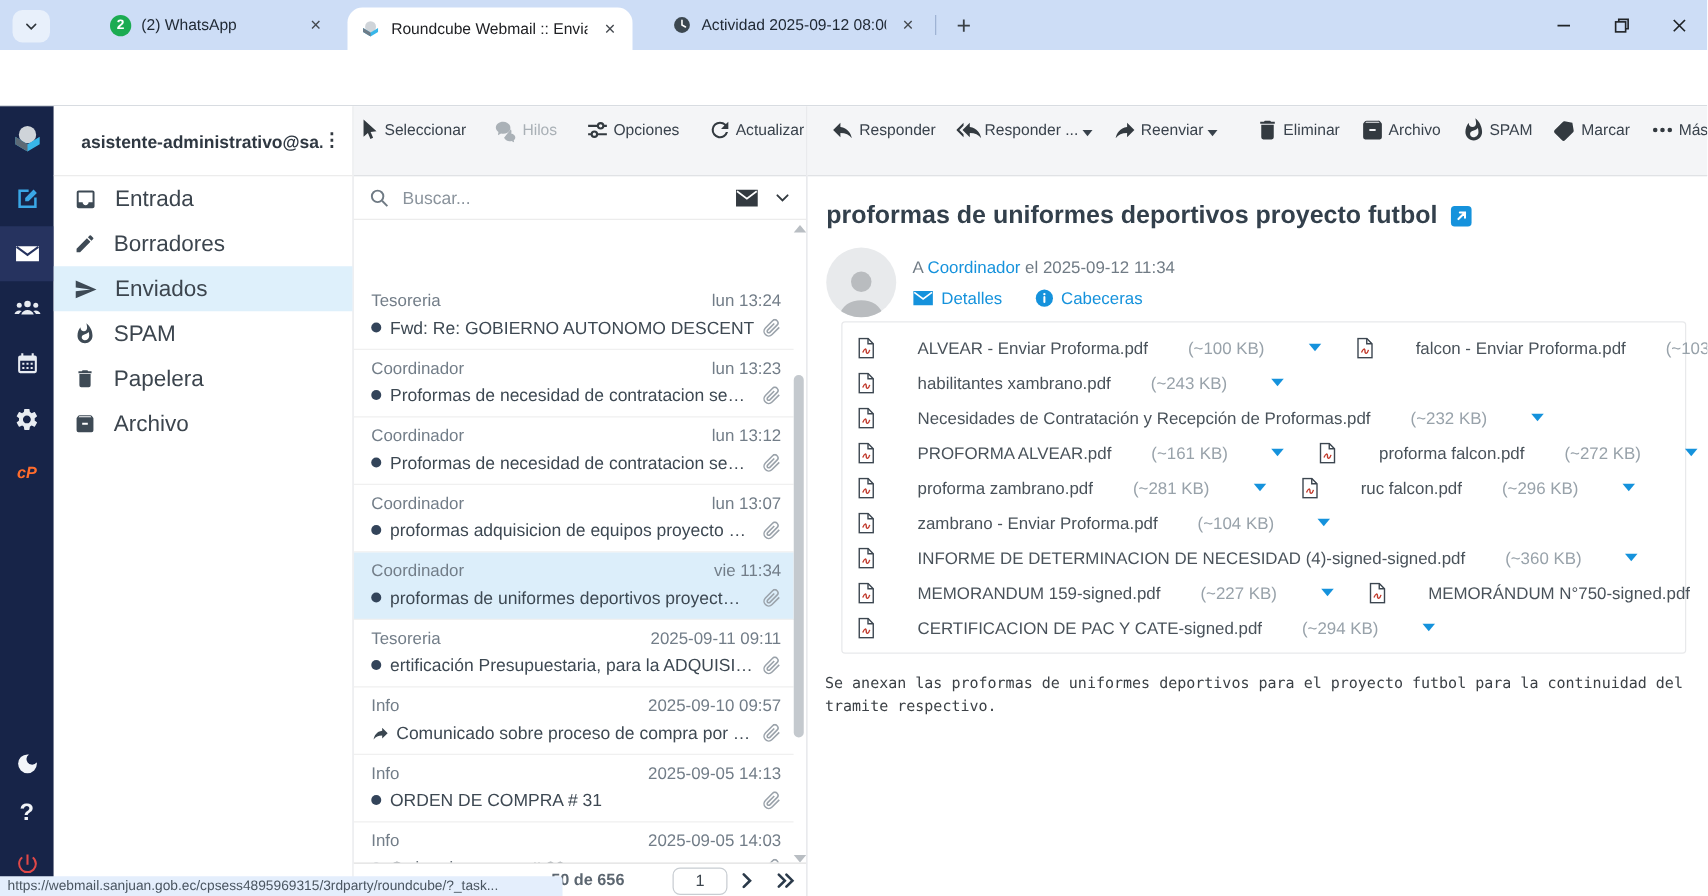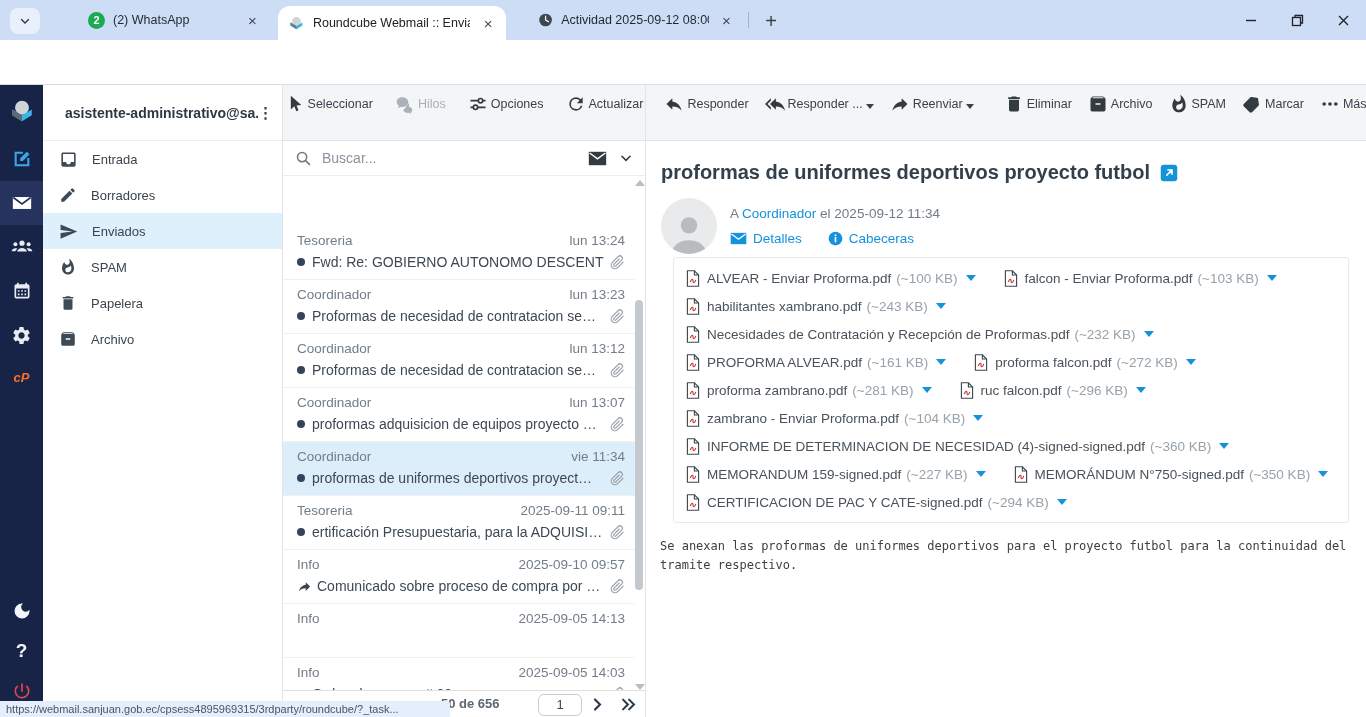--- a/index.html
+++ b/index.html
@@ -36,21 +36,21 @@
   .rail { position:absolute; left:0; top:0; width:43px; height:632px; background:#172448; }
   .railitem { width:43px; height:40px; display:flex; align-items:center; justify-content:center; color:#e8ecf2; }
   .railitem.active { background:#26335f; }
   .railbottom { position:absolute; bottom:6px; left:0; width:43px; display:flex; flex-direction:column; }
 
   
   .folders { position:absolute; left:43px; top:0; width:240px; height:632px; background:#fff; border-right:1px solid #e2e4e7; }
   .accountrow { height:56px; display:flex; align-items:center; padding:0 10px 0 22px; border-bottom:1px solid #ececec; }
   .accounttext { font-size:14px; font-weight:bold; color:#2f3842; flex:1; white-space:nowrap; overflow:hidden; }
   .kebab { color:#333a41; font-size:15px; font-weight:bold; letter-spacing:0; line-height:5px; width:14px; text-align:center; }
-  .folderitem { height:36px; display:flex; align-items:center; gap:14px; padding-left:16px; color:#3c454e; font-size:13px; }
+  .folderitem { height:36px; display:flex; align-items:center; gap:14px; padding-left:16px; color:#3c454e; font-size:18px; }
   .folderitem.selected { background:#def0fb; }
   .folderitem svg { flex:0 0 auto; }
 
   
   .listcol { position:absolute; left:283px; top:0; width:362px; height:632px; background:#fff; }
   .coltoolbar { height:56px; background:#f4f5f7; border-bottom:1px solid #e0e2e5; display:flex; justify-content:center; align-items:flex-start; gap:22px; padding-top:9px; }
   .tbtn { display:flex; flex-direction:row; align-items:center; gap:3px; font-size:12.5px; color:#39424c; }
   .tbtn.disabled { color:#a9b0b6; }
   .tbtn svg { width:20px; height:20px; }
   .tbtnwrap { display:flex; align-items:flex-start; }
@@ -77,21 +77,21 @@
   .subjectline { display:flex; align-items:center; gap:10px; margin:20px 0 0 15px; }
   .subjecttext { font-size:20px; font-weight:bold; color:#33404c; }
   .senderblock { display:flex; margin:14px 0 0 15px; gap:13px; }
   .avatar { width:56px; height:56px; border-radius:50%; background:#e8eaec; overflow:hidden; display:flex; align-items:flex-end; justify-content:center; }
   .metaline { font-size:13.5px; color:#707b85; margin-top:8px; }
   .metaline a, .bluelink { color:#1592dc; text-decoration:none; }
   .metalinks { display:flex; gap:26px; margin-top:10px; font-size:13.5px; align-items:center; }
   .metalinks .lk { display:flex; align-items:center; gap:6px; color:#1592dc; }
   .attbox { position:absolute; left:27px; top:172px; width:676px; border:1px solid #e8e9eb; border-radius:3px; padding:6px 12px; }
   .attrow { height:28px; display:flex; align-items:center; }
-  .att { display:inline-flex; align-items:center; margin-right:28px; }
+  .att { display:inline-flex; align-items:center; margin-right:28px;gap:27px; }
   .aname { font-size:13.5px; color:#49525a; margin-left:7px; white-space:nowrap; }
   .asize { font-size:13.5px; color:#98a2aa; margin-left:5px; white-space:nowrap; }
   .acaret { width:0; height:0; border-left:5px solid transparent; border-right:5px solid transparent; border-top:6px solid #1592dc; margin-left:8px; }
   .mailbody { position:absolute; left:14px; top:452px; width:700px; font-family:"DejaVu Sans Mono", monospace; font-size:12px; line-height:19px; color:#3c4146; }
 
   
   .statusbar { position:absolute; left:0; bottom:0; width:450px; height:16px; background:#e4eefc; border:1px solid #bcccе0; border-left:none; border-bottom:none; border-top-right-radius:3px; font-size:11px; color:#4a5560; padding:2px 6px; white-space:nowrap; overflow:hidden; z-index:30; }
 </style>
 </head>
 <body>
@@ -455,20 +455,27 @@
             <svg class="clip" width="15" height="15" viewBox="0 0 24 24">
                 <path d="M21.44 11.05l-9.19 9.19a6 6 0 0 1-8.49-8.49l9.19-9.19a4 4 0 0 1 5.66 5.66l-9.2 9.19a2 2 0 0 1-2.83-2.83l8.49-8.48" fill="none" stroke="#9aa2aa" stroke-width="2"></path>
               </svg>
             </div>
         </div>
 
         <div class="msgrow">
           <div class="l1">
               <span>Info</span>
               <span>2025-09-05 14:13</span>
+            </div>
+          <div class="l2">
+              <span class="dot"></span>
+              <span class="subj">ORDEN DE COMPRA # 31</span>
+            <svg class="clip" width="15" height="15" viewBox="0 0 24 24">
+                <path d="M21.44 11.05l-9.19 9.19a6 6 0 0 1-8.49-8.49l9.19-9.19a4 4 0 0 1 5.66 5.66l-9.2 9.19a2 2 0 0 1-2.83-2.83l8.49-8.48" fill="none" stroke="#9aa2aa" stroke-width="2"></path>
+              </svg>
             </div>
         </div>
 
         <div class="msgrow">
           <div class="l1">
               <span>Info</span>
               <span>2025-09-05 14:03</span>
             </div>
           <div class="l2">
               <span class="dot"></span>

